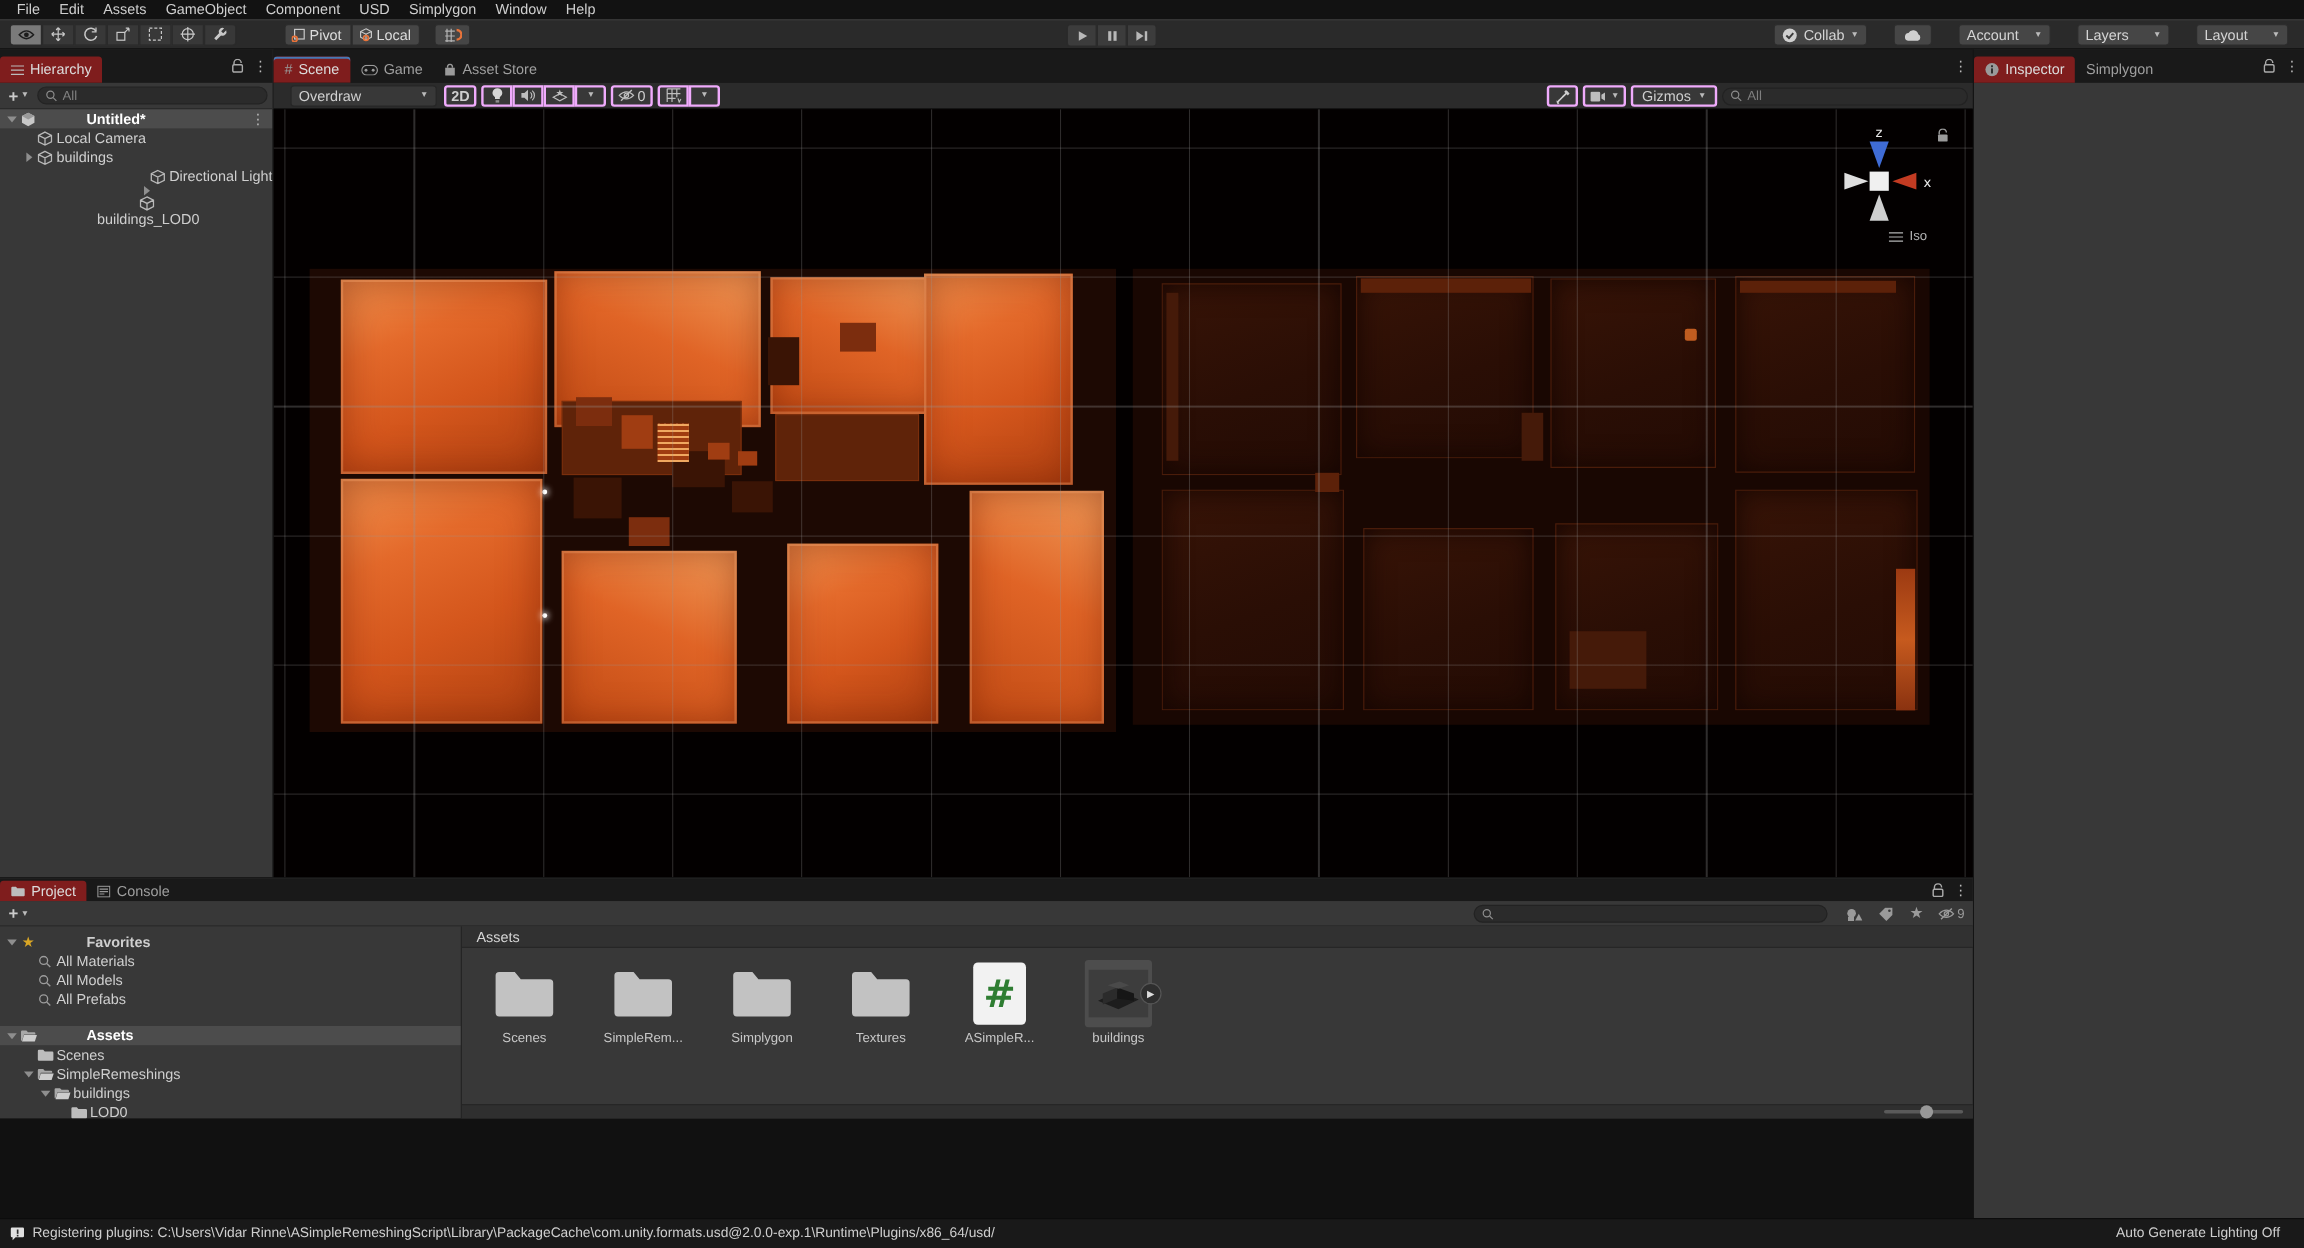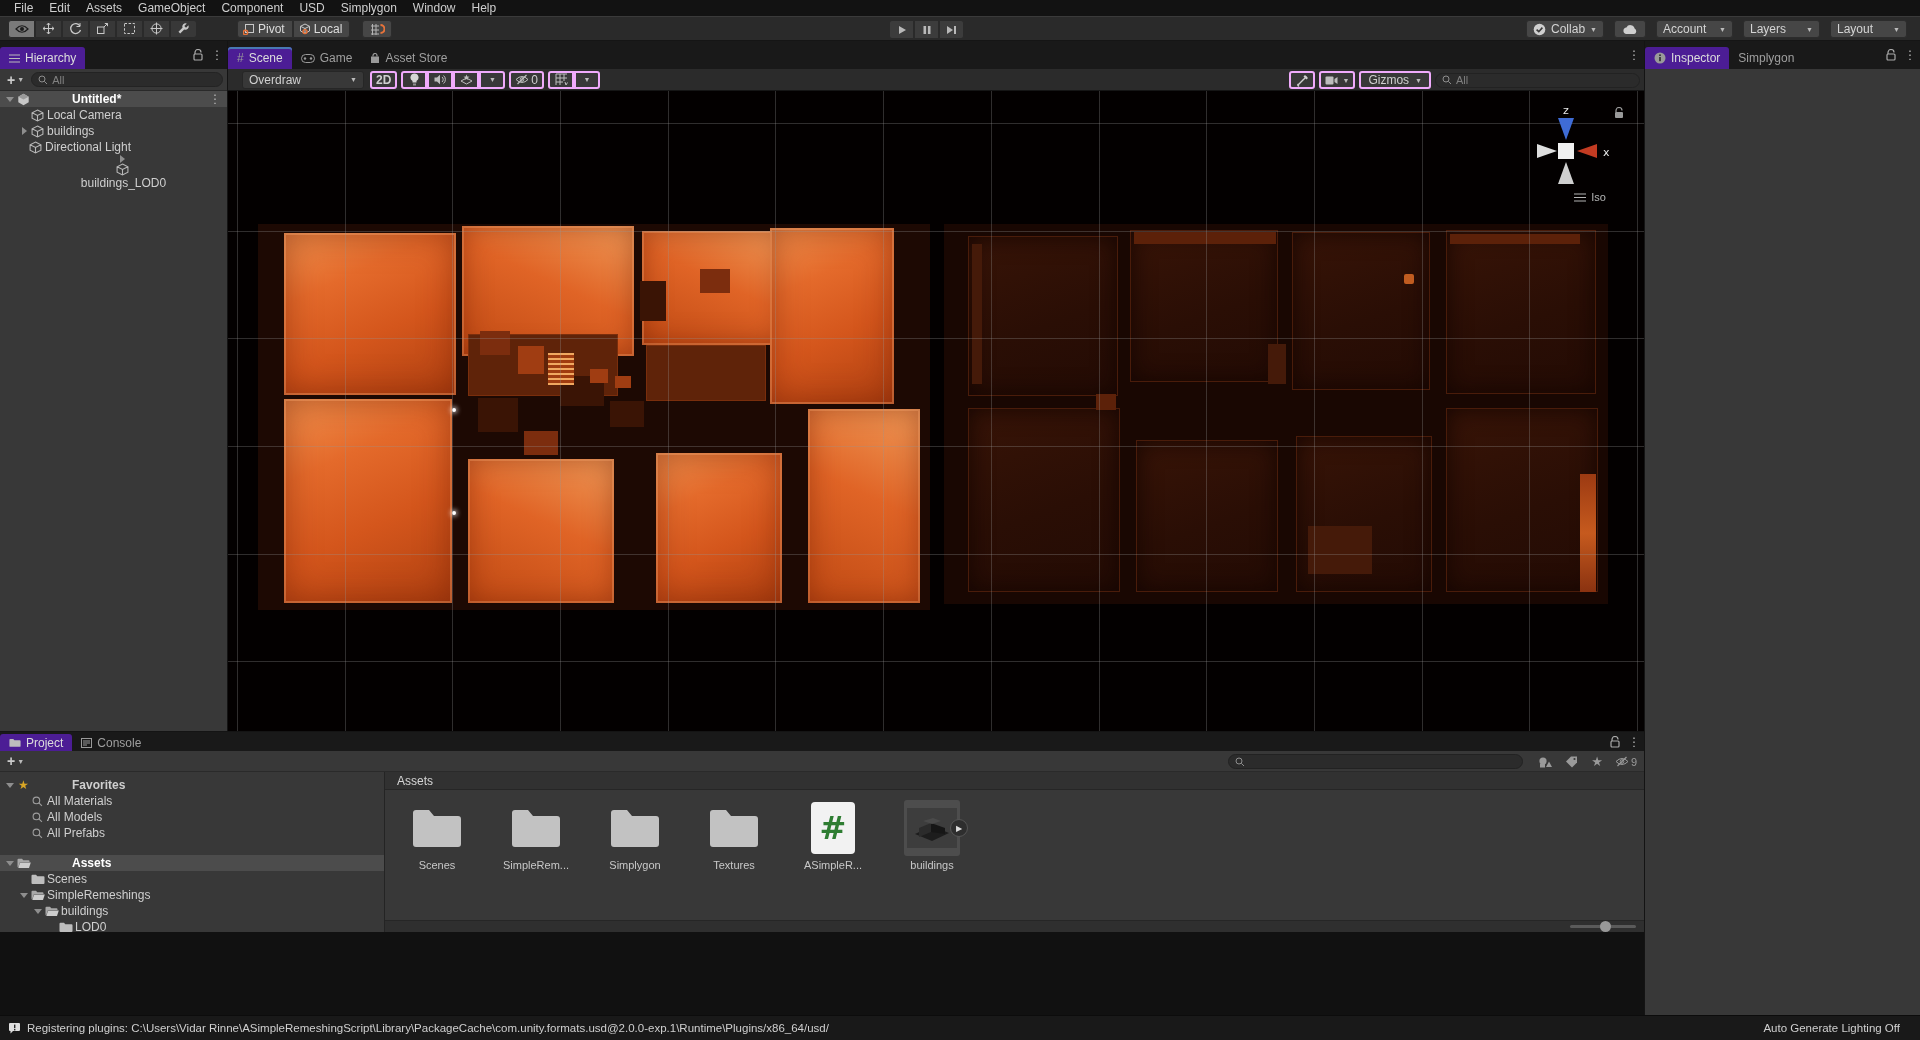--- a/index.html
+++ b/index.html
@@ -29,33 +29,33 @@
   .toolbtn svg { display:block; }
   .pvgroup { display:flex; margin-left:40px; }
   .pillbtn { height:18px; background:#464646; border:1px solid #2c2c2c; display:flex; align-items:center; padding:0 7px 0 5px; color:#ddd; gap:3px; }
   .pillbtn.left { border-radius:3px 0 0 3px; }
   .pillbtn.right { border-radius:0 3px 3px 0; }
   .snapbtn { margin-left:12px; width:30px; height:18px; background:#464646; border:1px solid #2c2c2c; border-radius:3px; display:flex; align-items:center; justify-content:center; }
   .playgroup { position:absolute; left:889px; top:3px; display:flex; }
   .playbtn { width:25px; height:19px; background:#3c3c3c; border:1px solid #2a2a2a; display:flex; align-items:center; justify-content:center; color:#b8b8b8; }
   .playbtn.first { border-radius:3px 0 0 3px; }
   .playbtn.lastp { border-radius:0 3px 3px 0; }
-  .rightgroup { position:absolute; right:13px; top:3px; display:flex; gap:10px; }
+  .rightgroup { position:absolute; right:13px; top:3px; display:flex; gap:22px; }
   .ddbtn { height:18px; background:#464646; border:1px solid #2c2c2c; border-radius:3px; display:flex; align-items:center; padding:0 6px; color:#d4d4d4; gap:5px; }
   .caret { font-size:7px; color:#bbb; }
   .ddwide { width:77px; justify-content:space-between; }
 
   
   .workspace { flex:1 1 auto; display:flex; min-height:0; }
   .left-col { width:1645px; display:flex; flex-direction:column; border-right:1px solid #141414; }
   .top-row { height:690px; display:flex; }
 
   .tabstrip { height:28px; background:#191919; display:flex; align-items:flex-end; position:relative; flex:0 0 auto; }
   .tab { height:22px; display:flex; align-items:center; gap:5px; padding:0 9px; color:#9f9f9f; background:transparent; border-radius:3px 3px 0 0; font-size:12px; }
-  .tab.active { background:#4c1d95; color:#dcdcdc; }
+  .tab.active { background:#7f1d1d; color:#dcdcdc; }
   .tab.active.blue { box-shadow:inset 0 2px 0 #4878b4; }
   .tabicons { position:absolute; right:4px; top:7px; display:flex; gap:8px; align-items:center; color:#aaa; }
   .dots3 { font-size:12px; color:#bbb; letter-spacing:0; }
 
   
   .hierarchy { width:228px; background:#383838; border-right:1px solid #141414; display:flex; flex-direction:column; }
   .panel-toolbar { height:22px; background:#383838; border-bottom:1px solid #2a2a2a; display:flex; align-items:center; padding:0 4px; gap:4px; flex:0 0 auto; }
   .plusbtn { display:flex; align-items:center; gap:2px; color:#ccc; padding:0 3px; }
   .plusbtn .pl { font-size:14px; font-weight:bold; line-height:12px; }
   .searchpill { flex:1; height:15px; background:#2b2b2b; border:1px solid #232323; border-radius:8px; display:flex; align-items:center; padding:0 6px; gap:4px; }
@@ -340,21 +340,21 @@
                 <span class="arrowz">
                   <span class="tri-right"></span>
                 </span>
                 <span class="ticon">
                   <svg width="13" height="13" viewBox="0 0 12 12">
                     <path d="M6 1 L11 3.5 V8.5 L6 11 L1 8.5 V3.5 Z M1 3.5 L6 6 L11 3.5 M6 6 V11" stroke="#b8b8b8" fill="none"></path>
                   </svg>
                 </span>
                 <span class="tlabel">buildings</span>
               </div>
-              <div class="tree-row" style="padding-left: 16px;">
+              <div class="tree-row" style="padding-left: 30px; justify-content: flex-end;">
                 <span class="arrowz"></span>
                 <span class="ticon">
                   <svg width="13" height="13" viewBox="0 0 12 12">
                     <path d="M6 1 L11 3.5 V8.5 L6 11 L1 8.5 V3.5 Z M1 3.5 L6 6 L11 3.5 M6 6 V11" stroke="#b8b8b8" fill="none"></path>
                   </svg>
                 </span>
                 <span class="tlabel">Directional Light</span>
               </div>
               <div class="tree-row" style="padding-left: 18px; flex-direction: column;">
                 <span class="arrowz">

